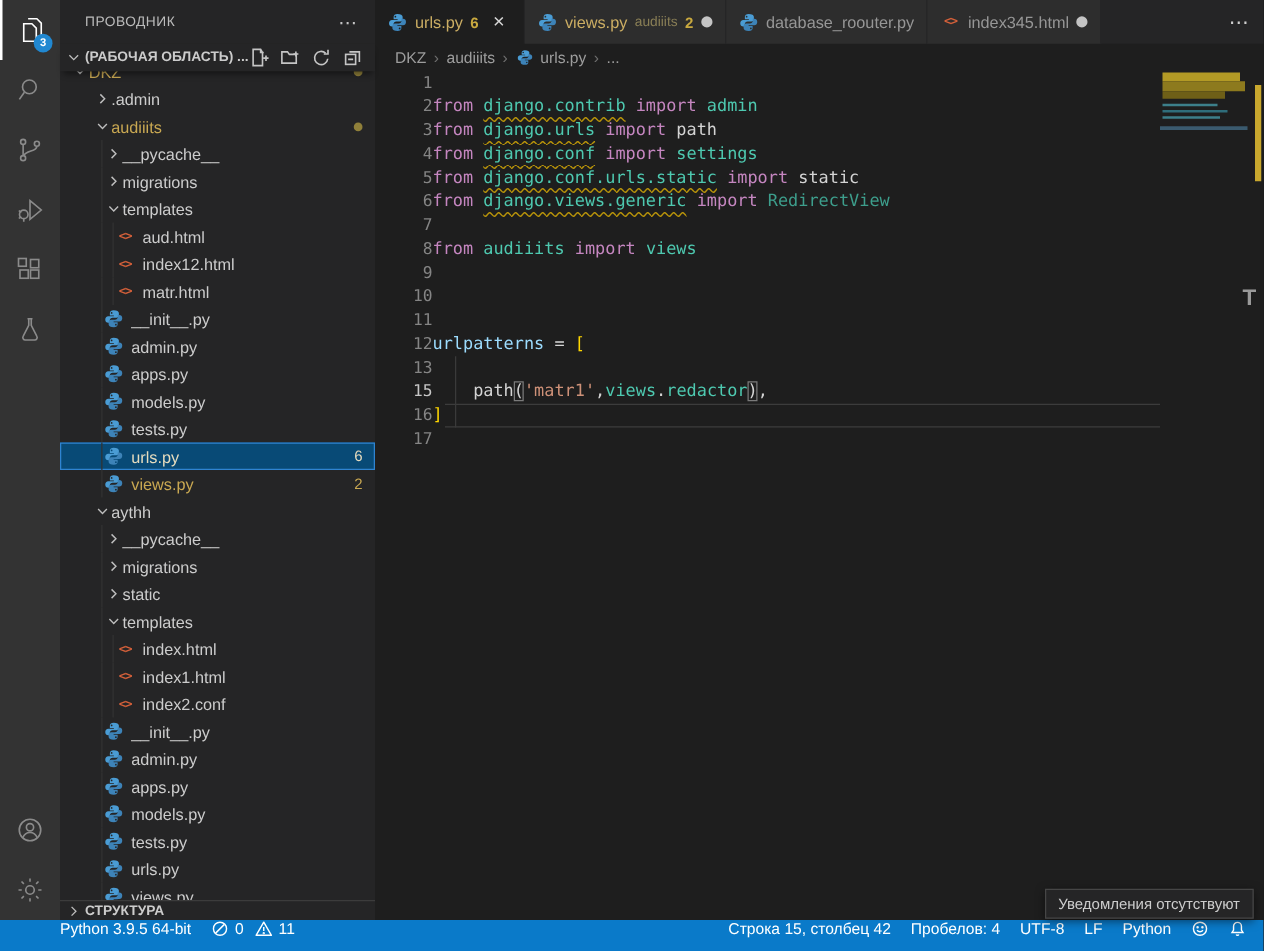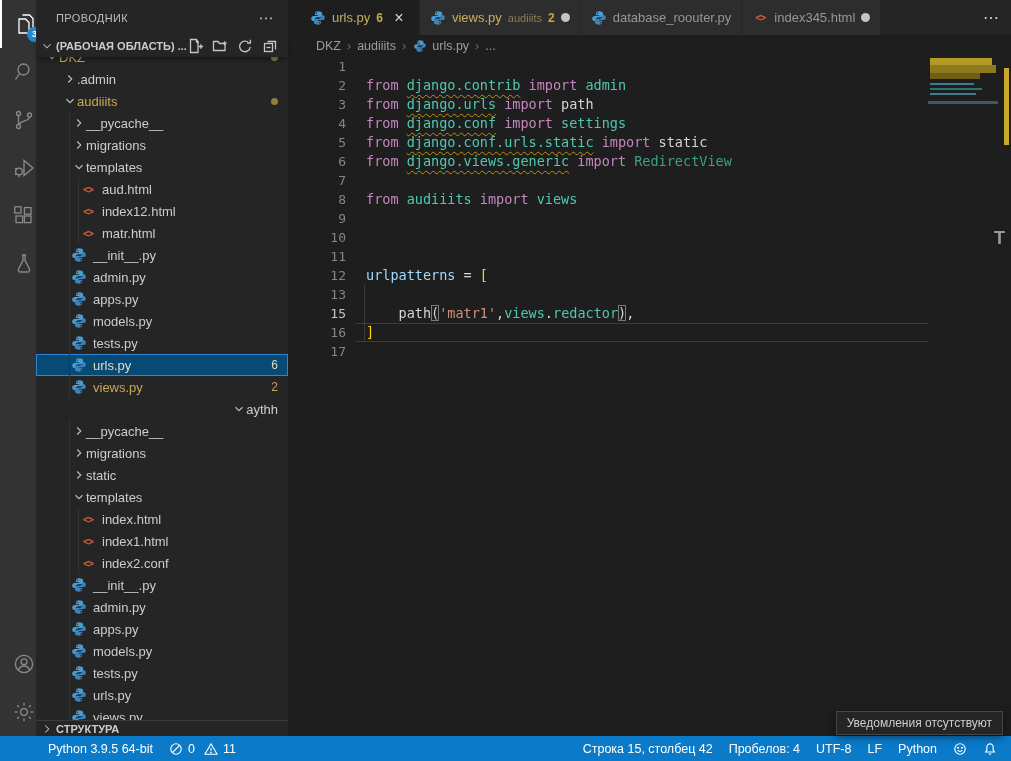--- a/index.html
+++ b/index.html
@@ -11,21 +11,21 @@
   
   #activitybar{position:absolute;left:0;top:0;width:48px;height:736px;background:#333333;display:flex;flex-direction:column}
   .ab-item{width:48px;height:48px;display:flex;align-items:center;justify-content:center;color:#8b8b8b;position:relative;cursor:pointer}
   .ab-item.active{color:#fff;border-left:2px solid #fff}
   .ab-item svg{width:24px;height:24px}
   .ab-badge{position:absolute;right:6px;bottom:6px;background:#2188d1;color:#fff;border-radius:50%;
             width:15px;height:15px;font-size:9px;line-height:15px;text-align:center;font-weight:bold}
   .ab-spacer{flex:1}
 
   
-  #sidebar{position:absolute;left:36px;top:0;width:252px;height:736px;background:#252526}
+  #sidebar{position:absolute;left:48px;top:0;width:252px;height:736px;background:#252526}
   .sb-title{height:35px;display:flex;align-items:center;padding:0 14px 0 20px;font-size:11px;color:#bbb;letter-spacing:.4px}
   .sb-title .dots{margin-left:auto;font-size:15px;color:#c5c5c5;cursor:pointer}
   .sb-section{height:22px;display:flex;align-items:center;font-size:11px;font-weight:bold;color:#ccc;
               padding:0 10px 0 4px;position:relative;z-index:3;background:#252526;box-shadow:0 4px 5px -2px rgba(0,0,0,.45)}
   .sb-section .lbl{margin-left:2px;white-space:nowrap}
   .sb-actions{margin-left:auto;display:flex;gap:9px;color:#c5c5c5}
   .sb-actions svg{width:16px;height:16px;cursor:pointer}
   #treewrap{position:absolute;top:57px;left:0;right:0;bottom:16px;overflow:hidden}
   #tree{margin-top:-11px}
   .row{height:22px;display:flex;align-items:center;font-size:13px;color:#cccccc;position:relative;cursor:pointer;padding-right:10px}
@@ -59,21 +59,21 @@
   .dirty{width:9px;height:9px;border-radius:50%;background:#c4c4c4;flex:none}
   #tabactions{margin-left:auto;display:flex;align-items:center;gap:6px;padding-right:12px;color:#cfcfcf}
   #tabactions .act{display:flex;align-items:center;justify-content:center;cursor:pointer}
   #breadcrumb{height:22px;display:flex;align-items:center;font-size:12.5px;color:#9d9d9d;padding-left:16px;gap:6px}
   .bc-item{display:flex;align-items:center;gap:4px;cursor:pointer}
   .bc-sep{color:#6f6f6f}
   #code{position:absolute;top:57px;left:0;right:0}
   .cl{height:19px;display:flex;font-family:"DejaVu Sans Mono",monospace;font-size:13.5px;line-height:19px;cursor:text}
   .cl .ln{width:46px;text-align:right;color:#858585;flex:none;font-size:13px}
   .cl.cur .ln{color:#c6c6c6}
-  .cl .lc{margin-left:20px;white-space:pre}
+  .cl .lc{white-space:pre}
   .tok-k{color:#c586c0}.tok-m{color:#4ec9b0}.tok-m2{color:#3d9e8c}.tok-p{color:#d4d4d4}
   .tok-s{color:#ce9178}.tok-v{color:#9cdcfe}.tok-b{color:#ffd700}
   .tok-mw{color:#4ec9b0;text-decoration:underline wavy #b89309;text-decoration-thickness:1px;text-underline-offset:4px}
   .tok-bx{color:#d4d4d4;outline:1px solid #7a7a7a;outline-offset:-1px}
   #curline{position:absolute;left:56px;right:83px;top:323px;height:19px;border-top:1px solid #3c3c3c;border-bottom:1px solid #3c3c3c;pointer-events:none}
   #iguide{position:absolute;left:64px;top:285px;height:57px;width:1px;background:#3a3a3a;pointer-events:none}
 
   
   #minimap{position:absolute;left:628px;top:57px;width:70px;height:130px;cursor:pointer}
   .mmA{position:absolute;left:2px;top:1px;width:62px;height:7px;background:#b39a25}
@@ -83,21 +83,21 @@
   .mmt2{position:absolute;left:2px;top:31px;width:52px;height:2px;background:#2f6d7a}
   .mmt3{position:absolute;left:2px;top:36px;width:46px;height:2px;background:#3c7f8a}
   .mmcur{position:absolute;left:0;top:44px;width:70px;height:3px;background:#3a5a6e}
   #ovruler{position:absolute;right:2px;top:68px;width:5px;height:77px;background:#c9a82e}
   #art-t{position:absolute;right:6px;top:228px;color:#9a9a9a;font-size:18px;font-weight:bold;font-family:"Liberation Sans",sans-serif}
 
   
   #statusbar{position:absolute;left:0;right:0;bottom:0;height:25px;background:#0a7ac9;display:flex;align-items:center;color:#fff;font-size:12.5px}
   #sb-left{display:flex;margin-left:40px;height:100%}
   #sb-right{margin-left:auto;display:flex;height:100%;padding-right:6px}
-  .st-item{display:flex;align-items:center;gap:5px;padding:0 8px;height:100%;cursor:pointer;white-space:nowrap}
+  .st-item{display:flex;gap:5px;padding:0 8px;height:100%;cursor:pointer;white-space:nowrap}
   .st-item svg{width:14px;height:14px}
 
   
   #toast{position:absolute;right:8px;bottom:26px;background:#252526;border:1px solid #464646;color:#ccc;
          font-size:12px;padding:4px 10px;box-shadow:0 2px 8px rgba(0,0,0,.5);z-index:9}
 </style>
 </head>
 <body>
 
 <div id="app">
@@ -342,21 +342,21 @@
             <div class="g" style="left: 33px;"></div>
             <span class="ficon">
               <svg viewBox="0 0 16 16" width="16" height="16">
                 <path fill="#4a9cd4" d="M7.9 1.2c-1.9 0-3 .9-3 2.2v1.9h3.2v.6H3.6c-1.4 0-2.4 1-2.4 2.6 0 1.7 1 2.6 2.4 2.6h1.2V9.4c0-1.2 1-2.2 2.3-2.2h3c1.1 0 2-.9 2-2V3.4c0-1.3-1.5-2.2-4.2-2.2zM6.3 2.6a.7.7 0 110 1.4.7.7 0 010-1.4z"></path>
                 <path fill="#3d83b8" d="M8.1 14.8c1.9 0 3-.9 3-2.2v-1.9H7.9v-.6h4.5c1.4 0 2.4-1 2.4-2.6 0-1.7-1-2.6-2.4-2.6h-1.2v1.7c0 1.2-1 2.2-2.3 2.2h-3c-1.1 0-2 .9-2 2v1.8c0 1.3 1.5 2.2 4.2 2.2zm1.6-1.4a.7.7 0 110-1.4.7.7 0 010 1.4z"></path>
               </svg>
             </span>
             <span class="lbl">views.py</span>
             <span class="badge">2</span>
           </div>
-          <div class="row" style="padding-left: 26px; justify-content: flex-end;">
+          <div class="row" style="padding-left: 26px;">
             <span class="twist">
               <svg viewBox="0 0 16 16" fill="none" stroke="currentColor" stroke-width="1.3">
                 <path d="M4 6l4 4 4-4" stroke="#bdbdbd"></path>
               </svg>
             </span>
             <span class="lbl">aythh</span>
           </div>
           <div class="row" style="padding-left: 35px;">
             <div class="g" style="left: 33px;"></div>
             <span class="twist">

